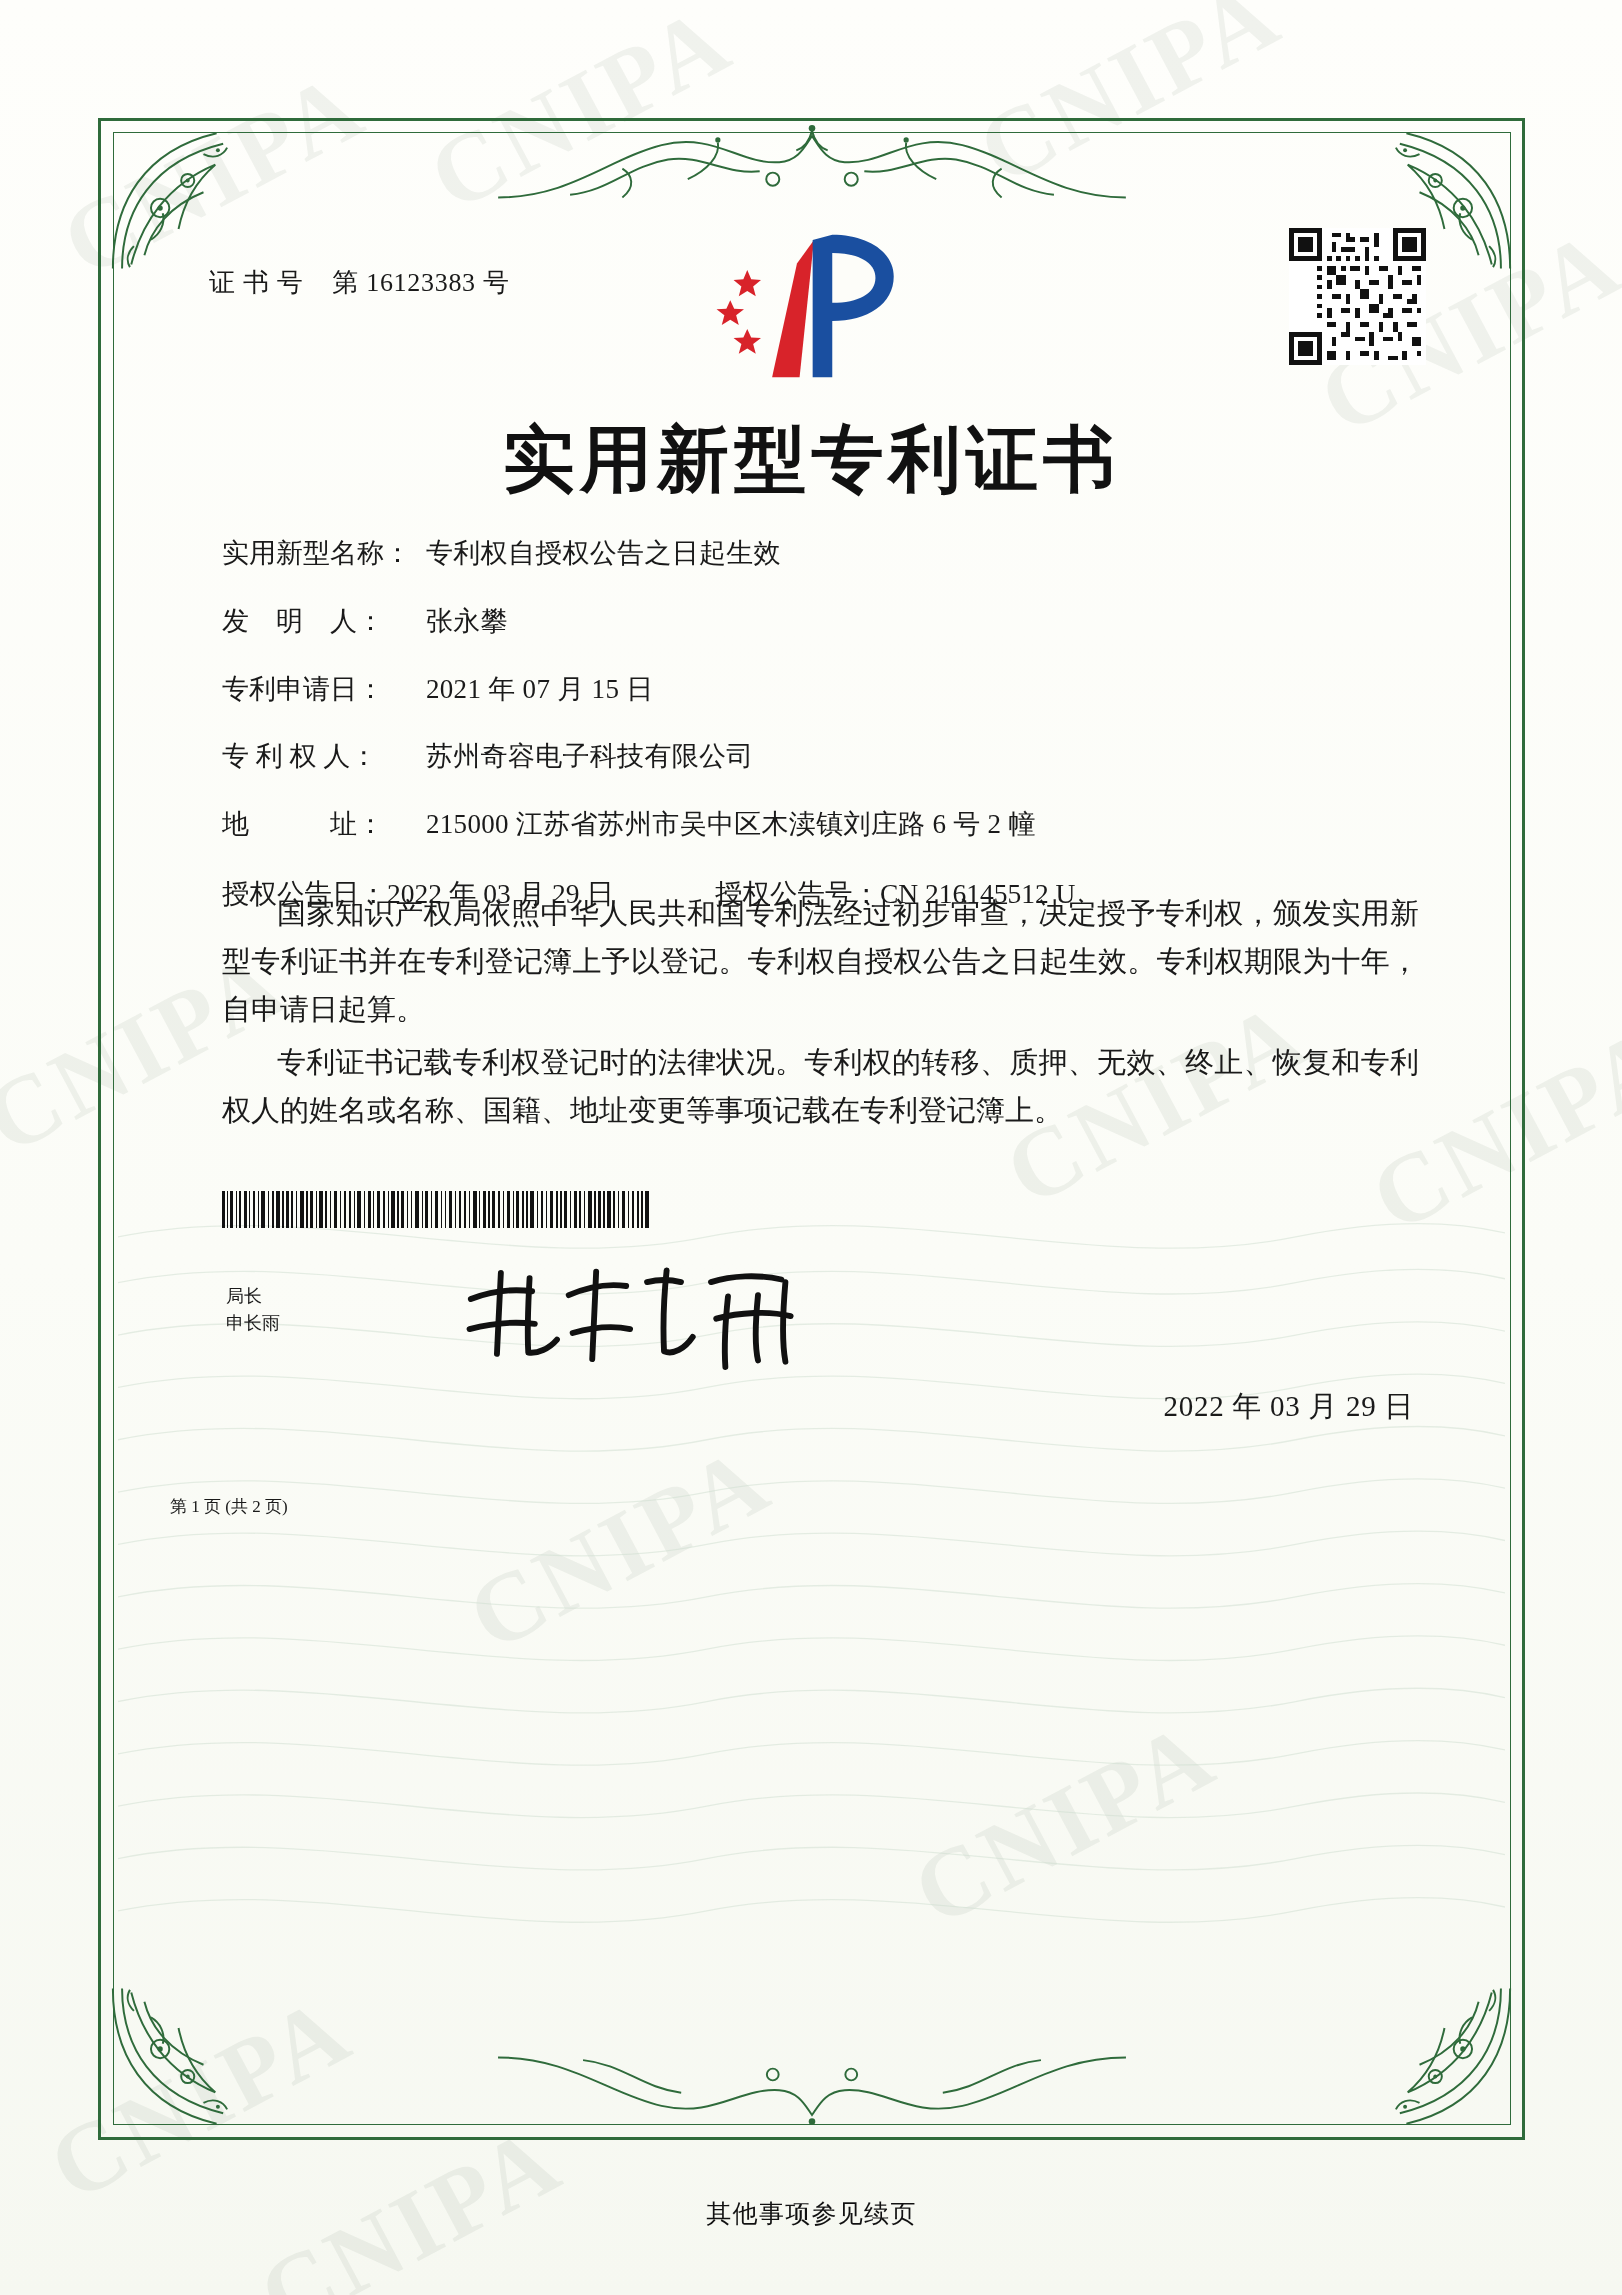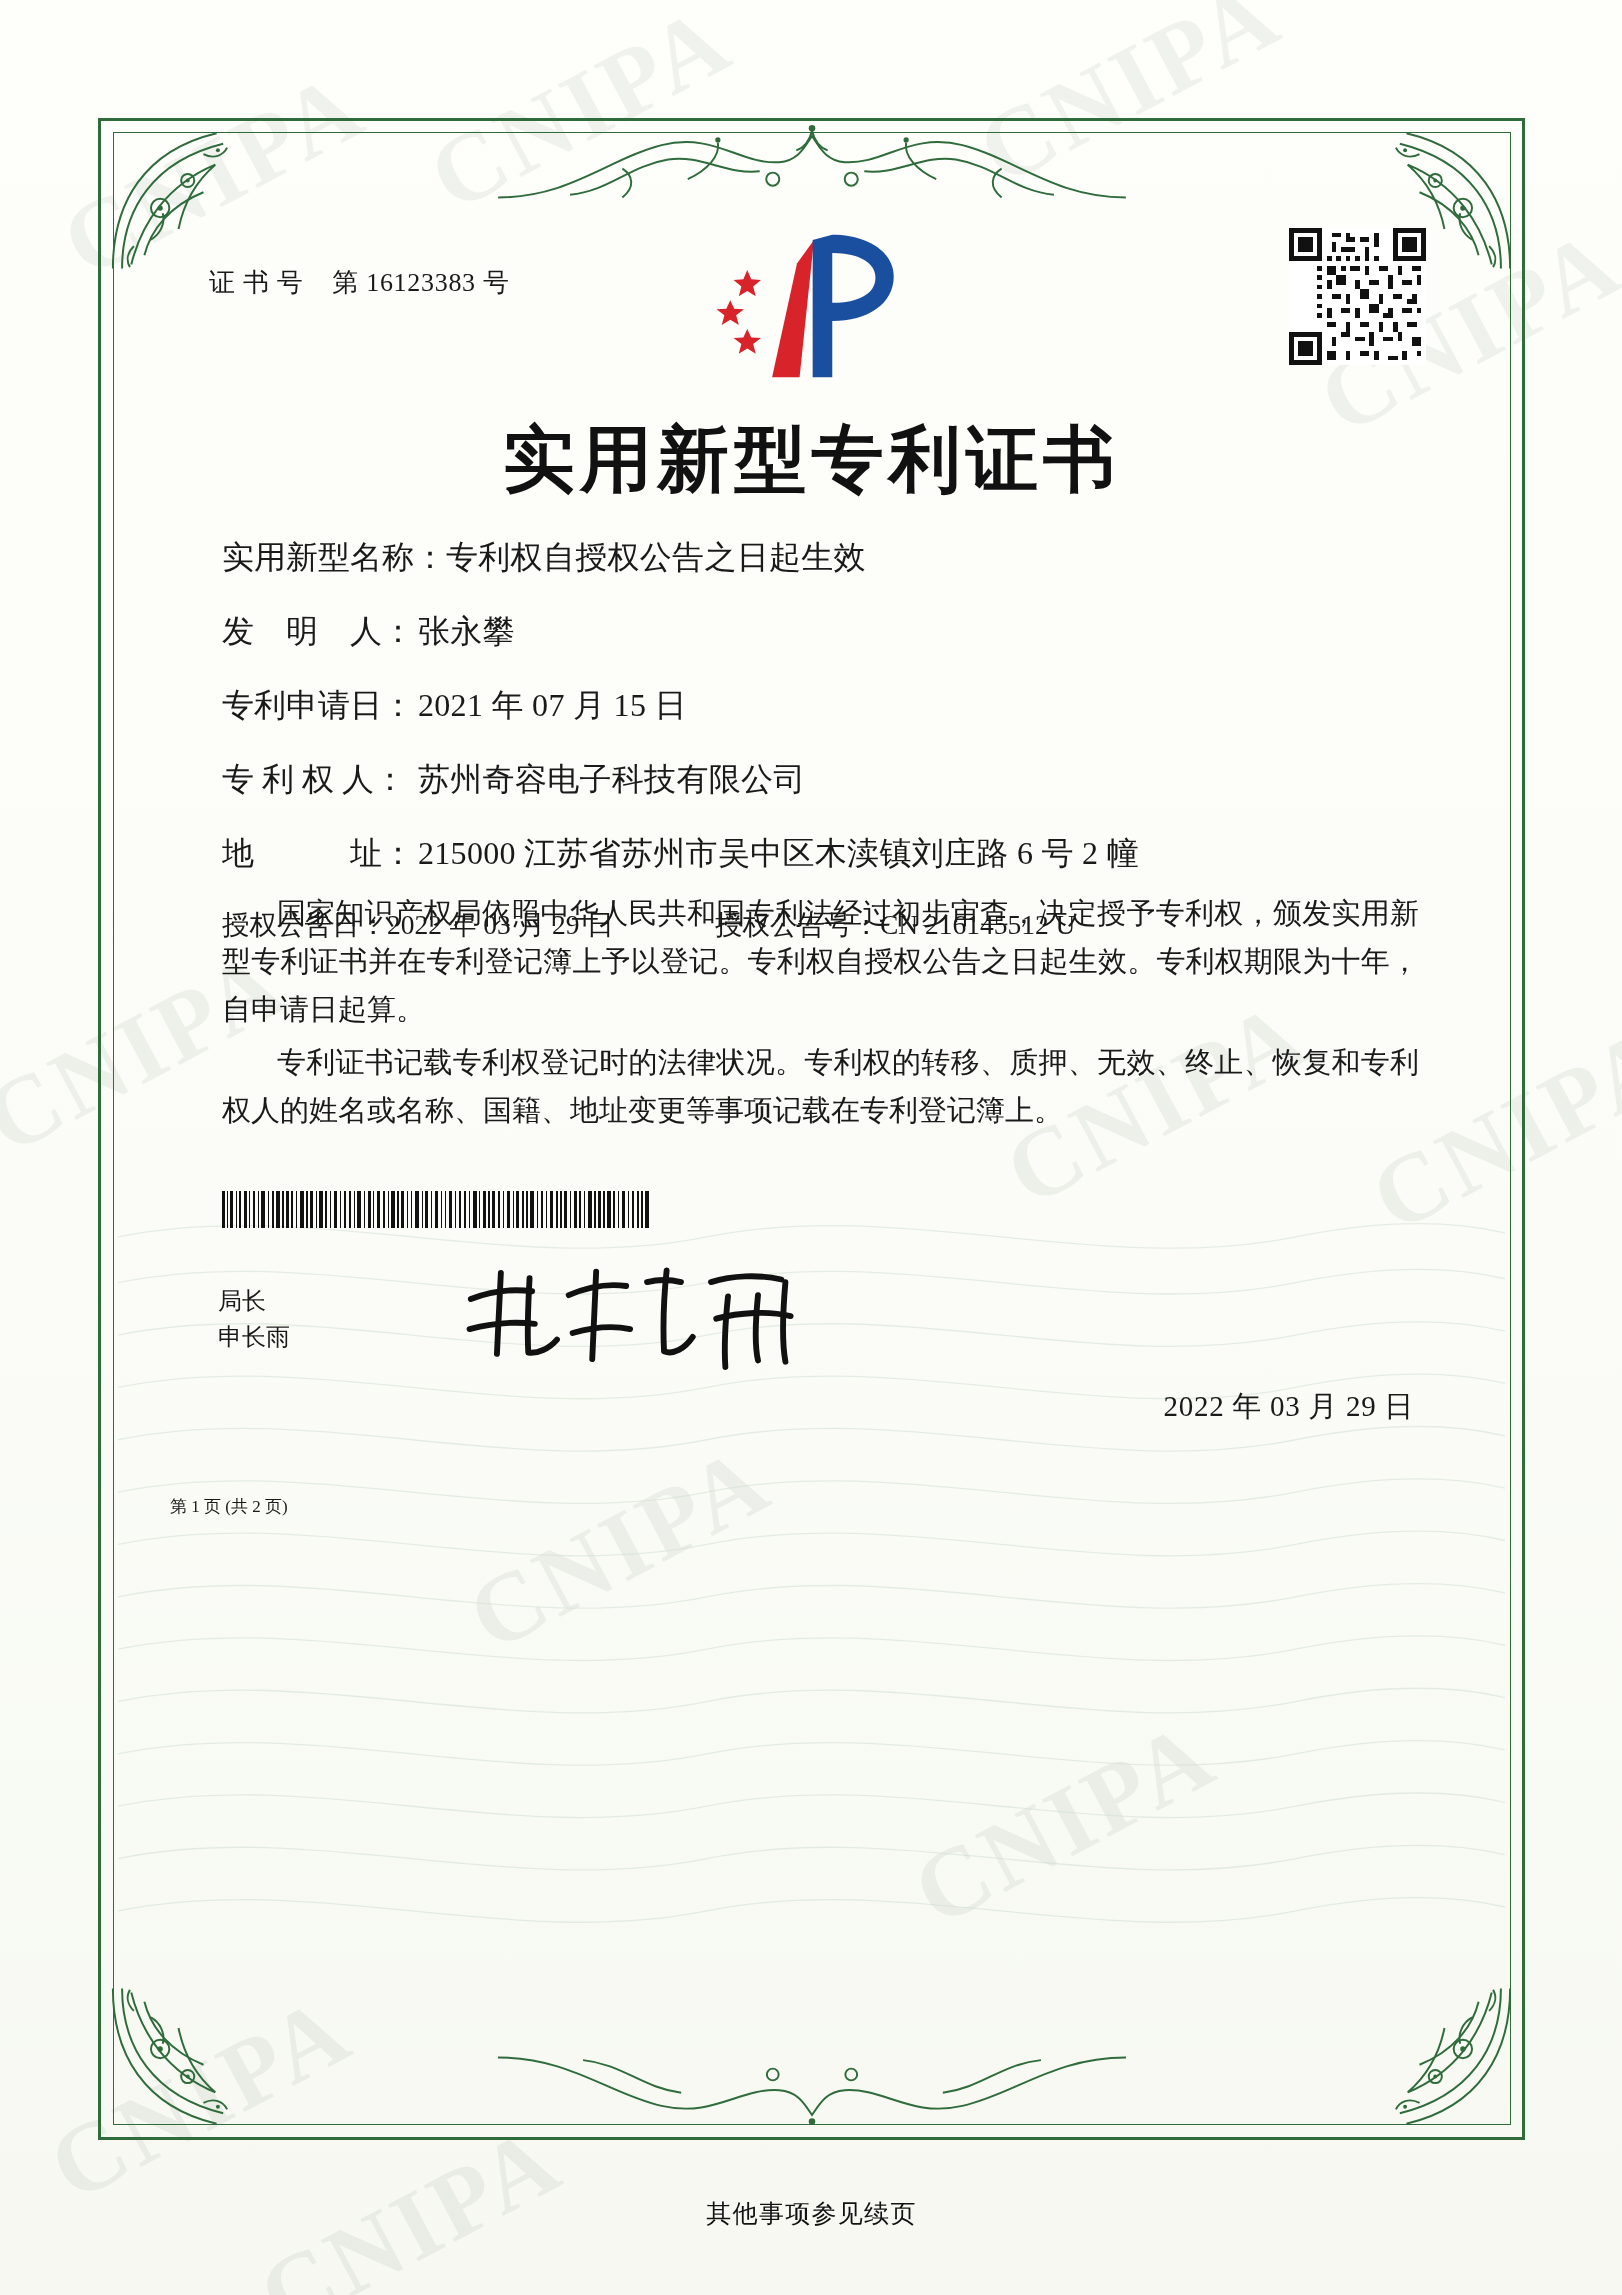--- a/index.html
+++ b/index.html
@@ -152,23 +152,24 @@
   .fields {
     position: absolute;
     left: 52px;
     top: 321px;
     width: 1191px;
   }
   .field-row {
     display: flex;
     align-items: baseline;
     margin-bottom: 34px;
-    font-size: 32px;
+    font-size: 27px;
     line-height: 1.25;
     white-space: nowrap;
+    gap: 8px;
   }
   .field-label {
     display: inline-block;
     min-width: 196px;
     letter-spacing: 0;
   }
   .field-value {
     letter-spacing: 0.3px;
   }
   .field-value.mono {
@@ -206,23 +207,23 @@
     left: 52px;
     top: 975px;
     width: 458px;
     height: 37px;
   }
   .barcode svg { width: 100%; height: 100%; display: block; }
 
   
   .sig-block {
     position: absolute;
-    left: 48px;
+    left: 56px;
     top: 1067px;
-    font-size: 24px;
+    font-size: 18px;
     line-height: 1.5;
   }
   .signature {
     position: absolute;
     left: 281px;
     top: 1040px;
     width: 366px;
     height: 124px;
   }
   .signature svg { width: 100%; height: 100%; display: block; }

